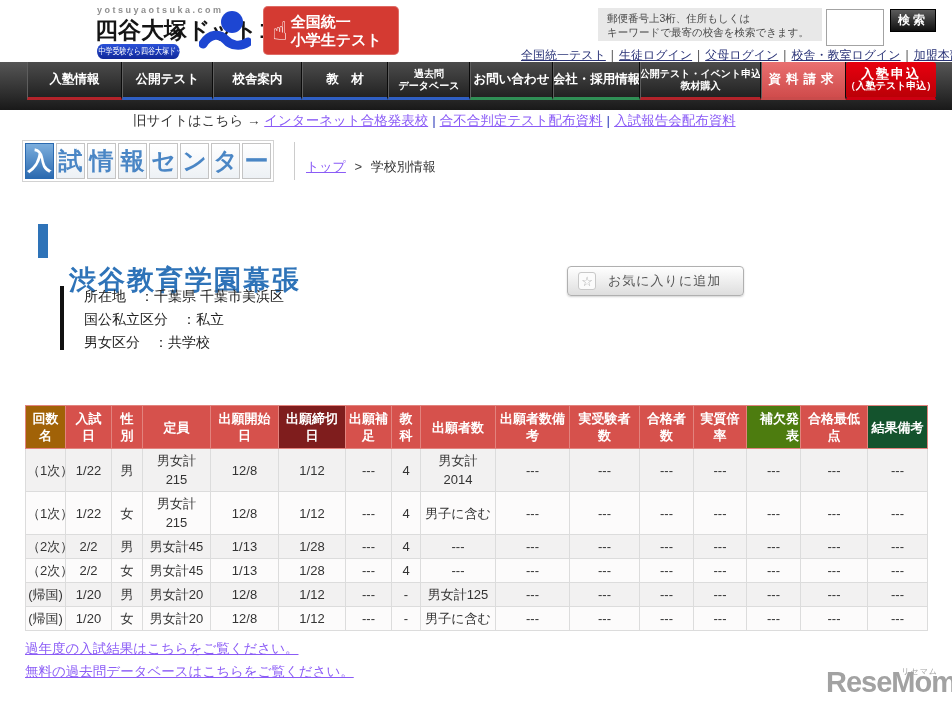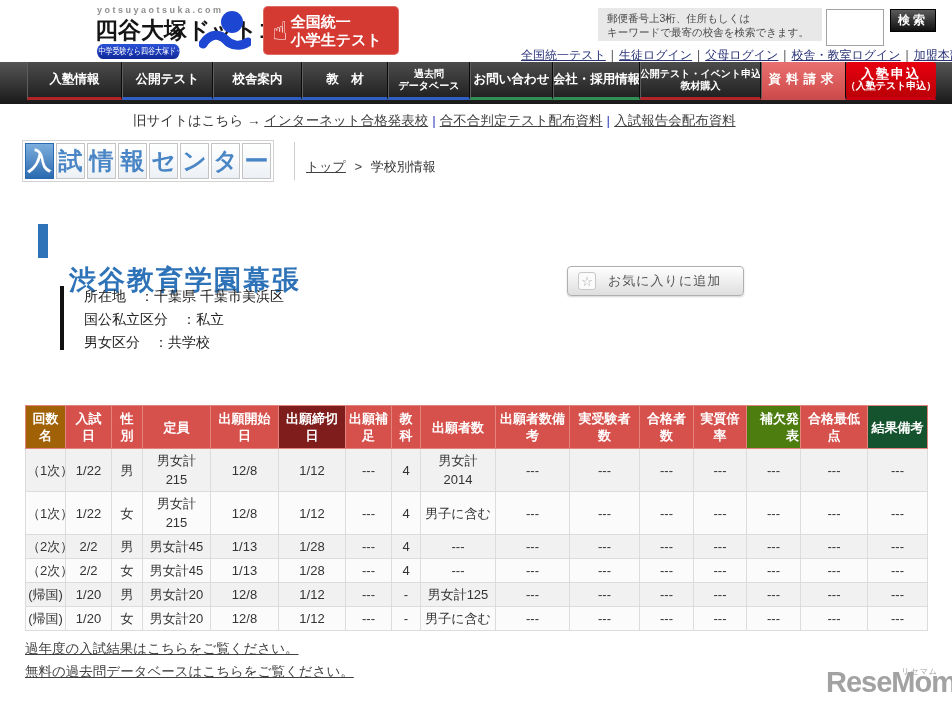--- a/index.html
+++ b/index.html
@@ -25,42 +25,42 @@
                  font-size:10.5px; line-height:14px; color:#4a4a4a; white-space:nowrap; }
   .search-input{ left:826px; top:9px; width:58px; height:37px; border:1px solid #a3a3a3; background:#fff; font-size:13px; padding:2px; }
   .search-btn  { left:890px; top:9px; width:46px; height:23px; background:linear-gradient(#5a5a5a,#101010);
                  border:1px solid #000; color:#fff; font-size:12px; font-weight:bold; letter-spacing:3px;
                  display:flex; align-items:center; justify-content:center; cursor:pointer; }
   .account-links { left:521px; top:47px; width:431px; height:16px; font-size:12px; white-space:nowrap; overflow:hidden; }
   .account-links a { color:#2a3377; text-decoration:underline; }
   .account-links .sep { color:#555; margin:0 5px; }
 
   
-  .main-nav { left:0; top:62px; width:952px; height:42px; background:linear-gradient(#565656,#191919);
+  .main-nav { left:0; top:62px; width:952px; height:48px; background:linear-gradient(#565656,#191919);
               display:flex; padding-left:27px; }
   .nav-item { height:38px; border-bottom:3px solid #2f5fc4; background:linear-gradient(#4c4c4c,#222);
               border-left:1px solid #5e5e5e; border-right:1px solid #0a0a0a;
               display:flex; flex-direction:column; align-items:center; justify-content:center;
               color:#fff; font-weight:bold; cursor:pointer; overflow:hidden; text-align:center; }
   .nav-line { font-size:12.5px; line-height:15px; white-space:pre; }
   .nav-line.small { font-size:10px; line-height:12px; }
   .nav-item:nth-child(1){width:95px} .nav-item:nth-child(2){width:91px} .nav-item:nth-child(3){width:89px}
   .nav-item:nth-child(4){width:86px} .nav-item:nth-child(5){width:82px} .nav-item:nth-child(6){width:83px}
   .nav-item:nth-child(7){width:87px} .nav-item:nth-child(8){width:121px} .nav-item:nth-child(9){width:85px}
   .nav-item:nth-child(10){width:90px}
   .nav-item.salmon { background:linear-gradient(#e97070,#d04c4c); }
   .nav-item.red { background:linear-gradient(#e8000f,#bb0007); border-radius:3px 3px 0 0;
                   border-left-color:transparent; border-right-color:transparent; }
   .nav-item.red .nav-line:first-child { font-size:13px; letter-spacing:2px; }
   .nav-item:nth-child(9) .nav-line { letter-spacing:5px; }
 
   
   .old-site { left:133px; top:112px; font-size:13.5px; white-space:nowrap; }
   .old-site .prefix { color:#333; }
-  .bluelink { color:#404040; text-decoration:underline; }
+  .bluelink { color:#8b5cf6; text-decoration:underline; }
   .old-site .subsep { color:#3340bb; margin:0 4px; }
 
   
   .center-logo { left:22px; top:140px; display:flex; gap:2px; padding:2px; border:1px solid #d2d2d2; background:#fff; }
   .logo-box { width:29px; height:36px; border:1px solid #c4c4c4; display:flex; align-items:center; justify-content:center;
               font-family:"Liberation Serif","DejaVu Serif",serif; font-weight:bold; font-size:24px; color:#4a86c5;
               background:linear-gradient(#ffffff,#edf1f5); }
   .logo-box:first-child { background:linear-gradient(#7caedd,#2b6ab0); color:#fff; border-color:#2b6ab0; }
   .v-divider { left:294px; top:142px; width:1px; height:38px; background:#ccc; }
   .breadcrumb { left:306px; top:158px; font-size:13px; color:#333; }

